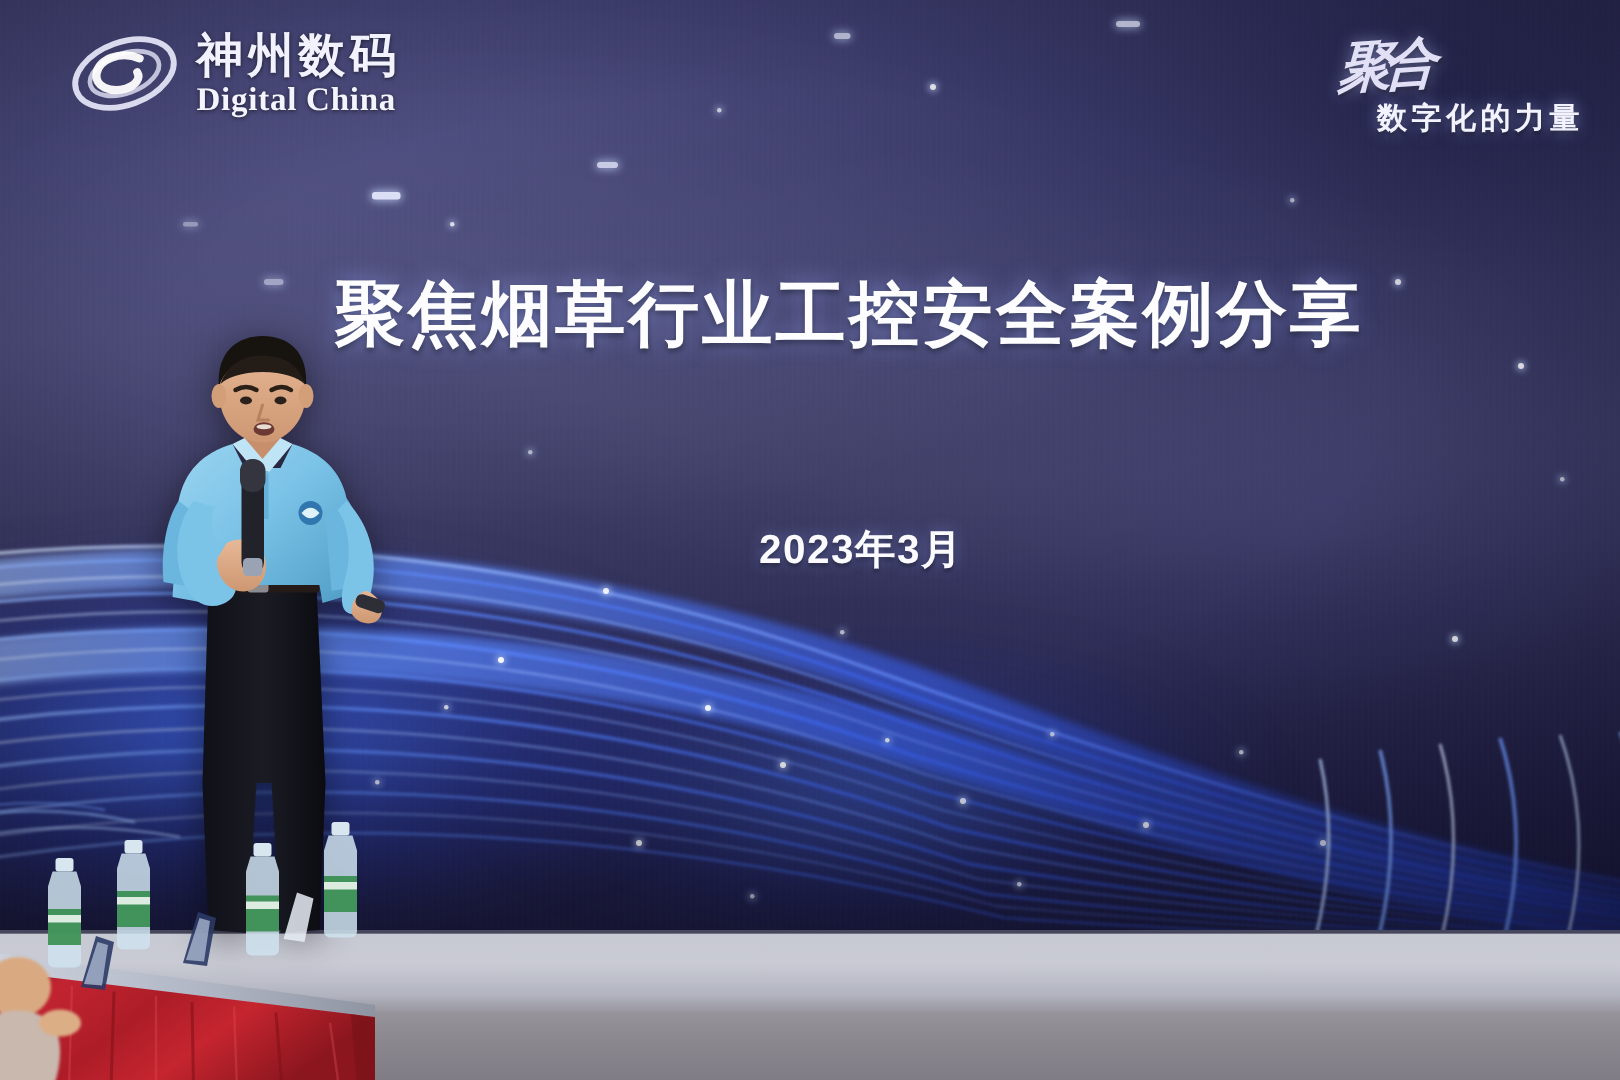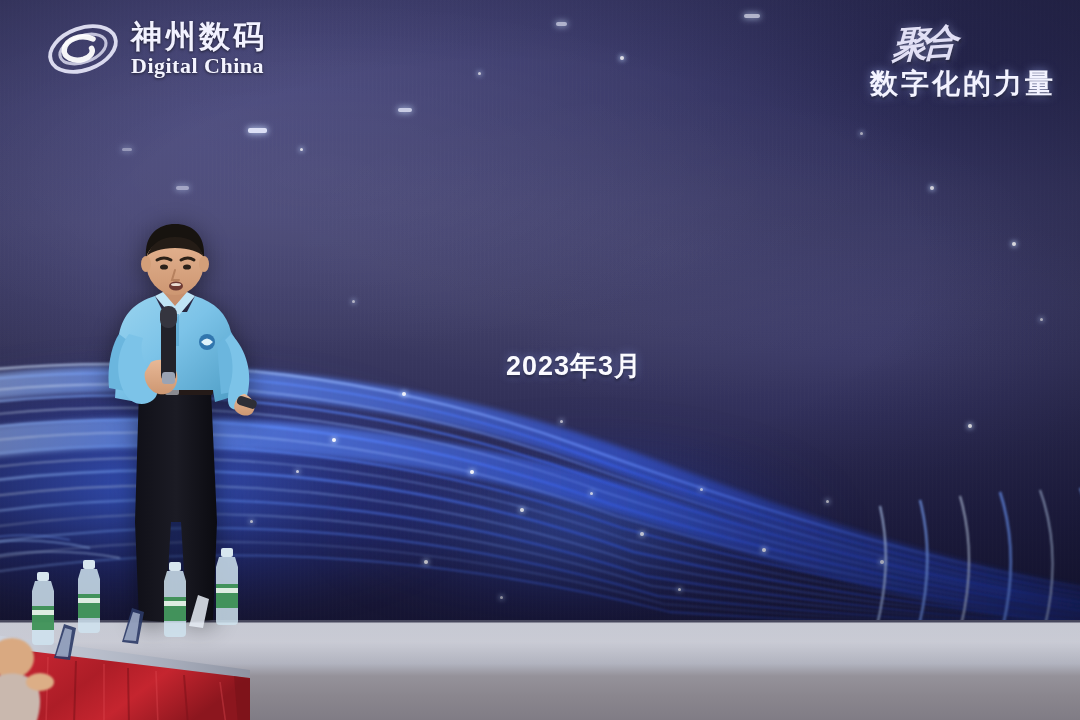--- a/index.html
+++ b/index.html
@@ -161,21 +161,21 @@
     font-style: italic;
     letter-spacing: -6px;
     transform: rotate(-4deg) skewX(-6deg);
     display: inline-block;
     margin-right: 104px;
     text-shadow: 0 0 10px rgba(190,200,255,.5), 1px 2px 3px rgba(0,0,0,.5);
     opacity: .95;
   }
   .slogan-sub {
     color: #f3f3ff;
-    font-size: 28px;
+    font-size: 20px;
     font-weight: 700;
     letter-spacing: 3px;
     margin-top: -4px;
     text-shadow: 0 0 10px rgba(170,185,255,.55), 0 2px 3px rgba(0,0,0,.55);
   }
 
   
   .floor {
     position: absolute;
     left: 0; top: 620px;
@@ -313,20 +313,21 @@
       <span class="p" style="left:560px;top:420px;width:3px;height:3px;opacity:.65"></span>
       <span class="p" style="left:424px;top:560px;width:4px;height:4px;opacity:.9"></span>
       <span class="p" style="left:678px;top:588px;width:3px;height:3px;opacity:.8"></span>
       <span class="p" style="left:500px;top:596px;width:3px;height:3px;opacity:.7"></span>
       <span class="pd" style="left:176px;top:186px;width:13px;height:4px;opacity:.55"></span>
       <span class="pd" style="left:122px;top:148px;width:10px;height:3px;opacity:.5"></span>
     </div>
 
     <div class="led-vignette"></div>
 
+    <div class="slide-title">聚焦烟草行业工控安全案例分享</div>
     <div class="slide-date">2023年3月</div>
 
     <div class="brand">
       <span class="brand-mark">
         <svg viewBox="0 0 100 80" width="78" height="62" xmlns="http://www.w3.org/2000/svg">
           <g fill="none" stroke="#e3e3f6" stroke-linecap="round">
             <ellipse cx="50" cy="40" rx="44" ry="27" transform="rotate(-20 50 40)" stroke-width="5" opacity=".95"></ellipse>
             <ellipse cx="50" cy="40" rx="31" ry="17" transform="rotate(-20 50 40)" stroke-width="4" opacity=".8"></ellipse>
             <path d="M63 27 C46 20 28 28 26 40 C24 51 38 57 51 53 C60 50 64 44 61 39" stroke="#ffffff" stroke-width="7" opacity=".95"></path>
           </g>

